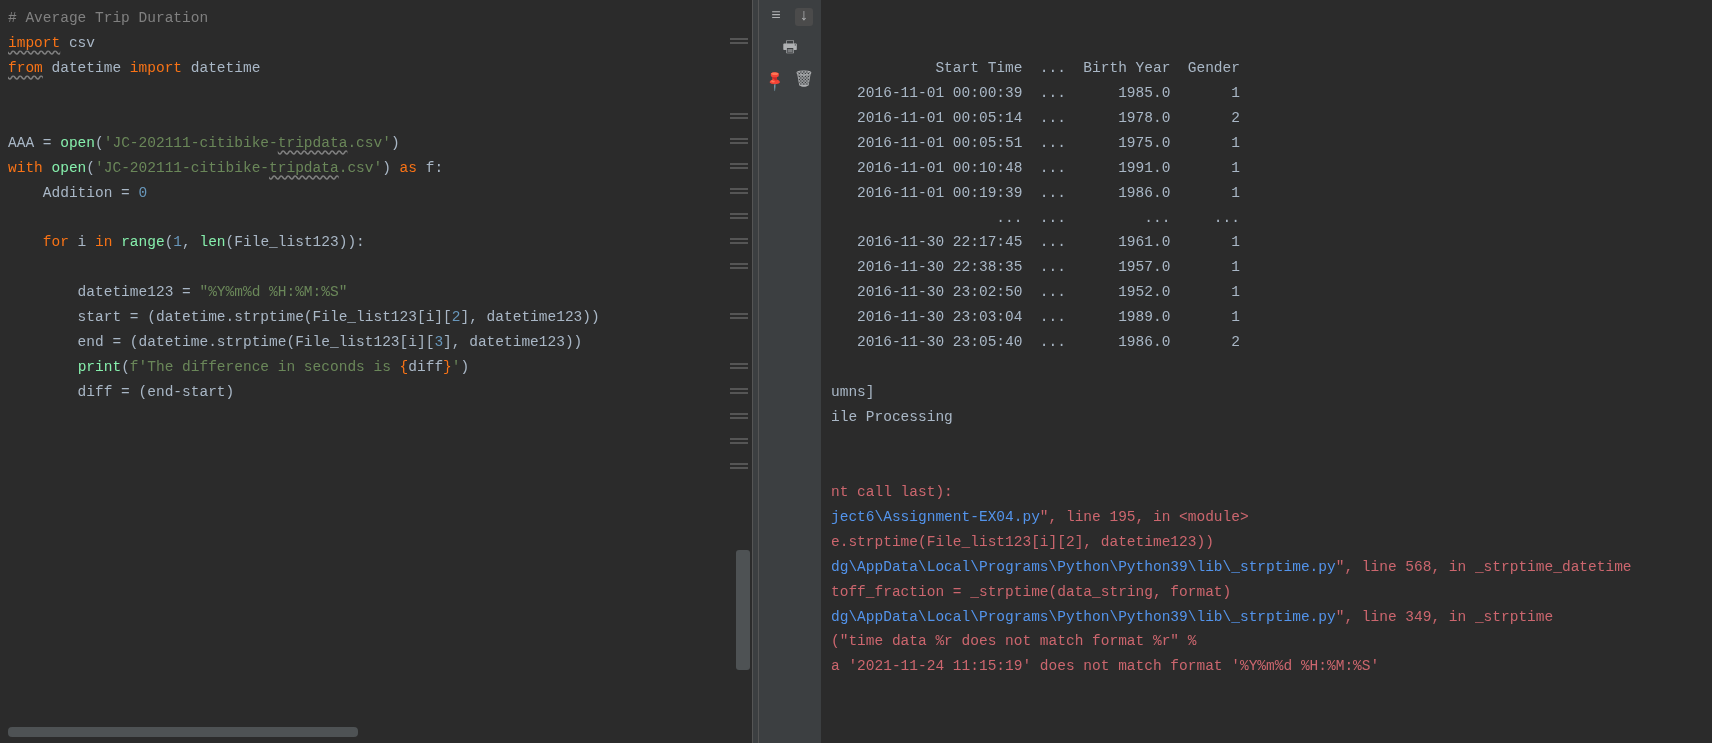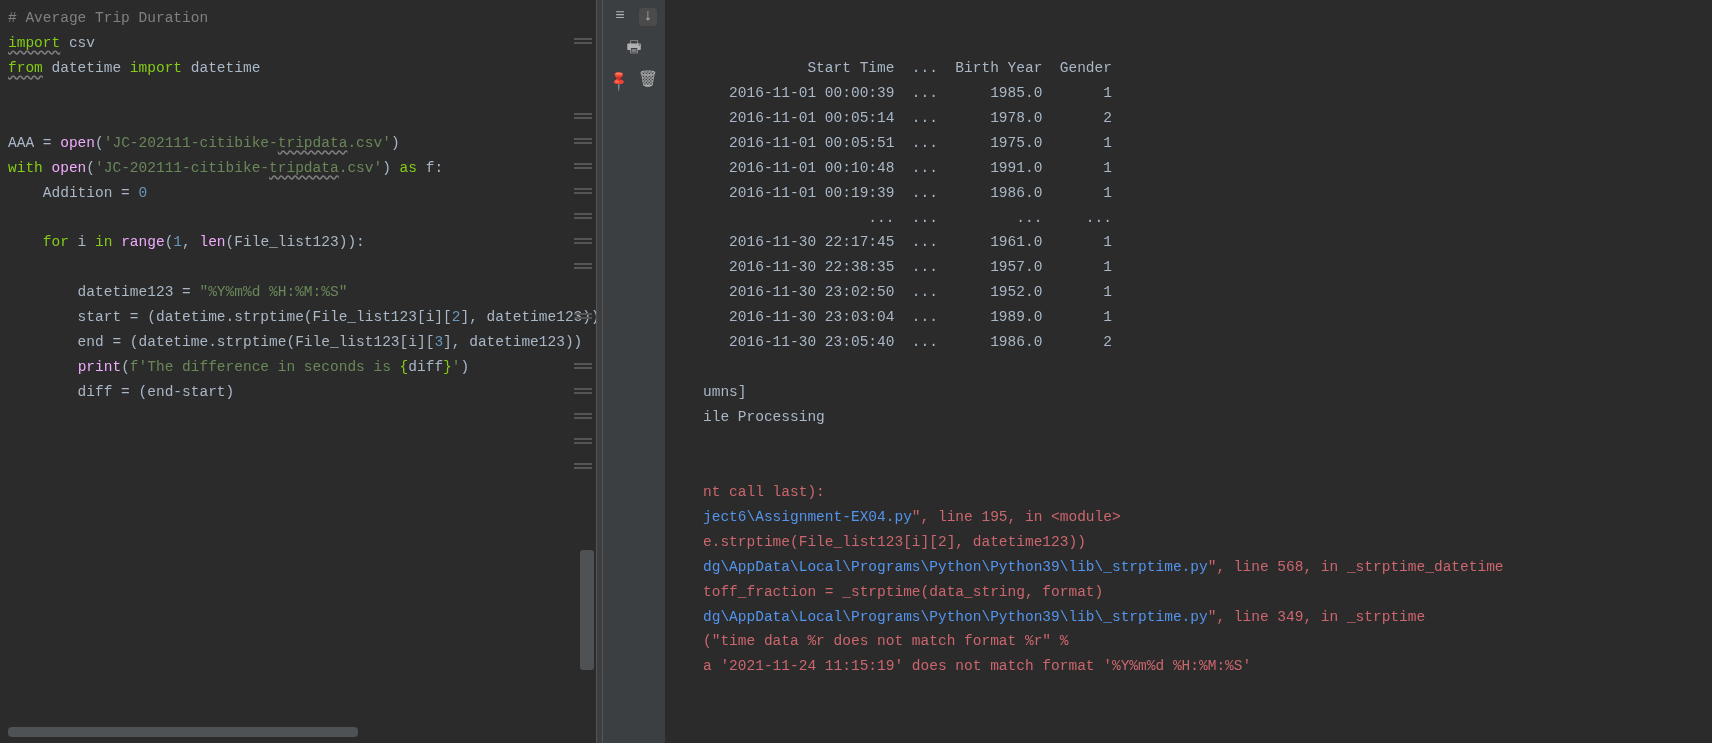--- a/index.html
+++ b/index.html
@@ -9,35 +9,35 @@
     font-family: 'Consolas', 'Monaco', 'Courier New', monospace;
     font-size: 14.5px;
     line-height: 1.72;
     overflow: hidden;
     width: 1712px;
     height: 743px;
     display: flex;
   }
 
   .editor-pane {
-    width: 596px;
+    width: 752px;
     height: 100%;
     background: #2b2b2b;
     position: relative;
     overflow: hidden;
     padding: 6px 0 0 8px;
   }
 
   .code-line { white-space: pre; }
   .cm  { color: #808080; }       
-  .kw  { color: #84cc16; }       
+  .kw  { color: #f97316; }       
   .id  { color: #a9b7c6; }       
   .str { color: #6a8759; }       
   .num { color: #6897bb; }       
-  .fn  { color: #f0abfc; }       
+  .fn  { color: #86efac; }       
   .pu  { color: #a9b7c6; }       
   .und { text-decoration: underline wavy #808080; text-underline-offset:3px;}
   .highlight-paren { background:#3b514d; color:#ffef28; }
 
   .gutter-mark {
     position: absolute;
     right: 4px;
     width: 18px;
     height: 8px;
     display: flex;
@@ -79,21 +79,21 @@
   }
 
   .output-pane {
     flex:1;
     height:100%;
     background:#2b2b2b;
     padding: 6px 0 0 10px;
     overflow:hidden;
     white-space: pre;
   }
-  .out-line { white-space: pre; margin-left: 28px; }
+  .out-line { white-space: pre; }
   .err { color:#cc666e; }
   .link { color:#5394ec; cursor:pointer; }
 
   .editor-scrollbar-h {
     position:absolute;
     left:8px; bottom:6px;
     height:10px; width:350px;
     background:#4e5254;
     border-radius:4px;
   }

